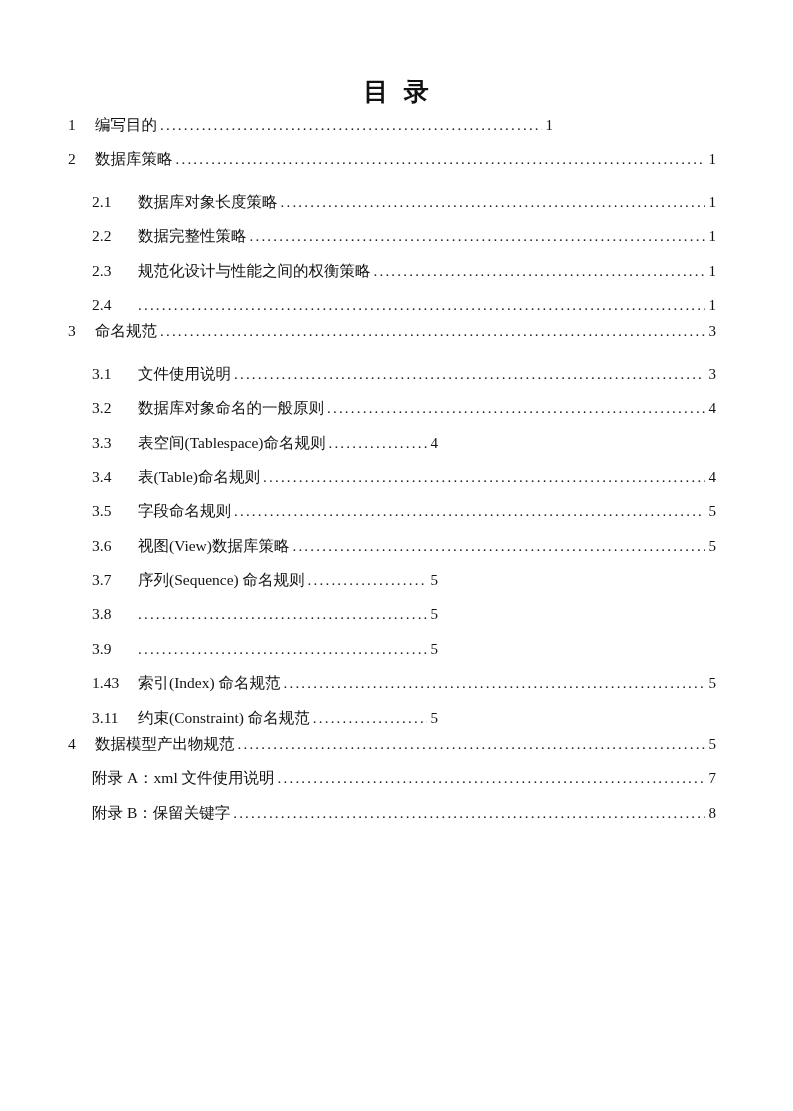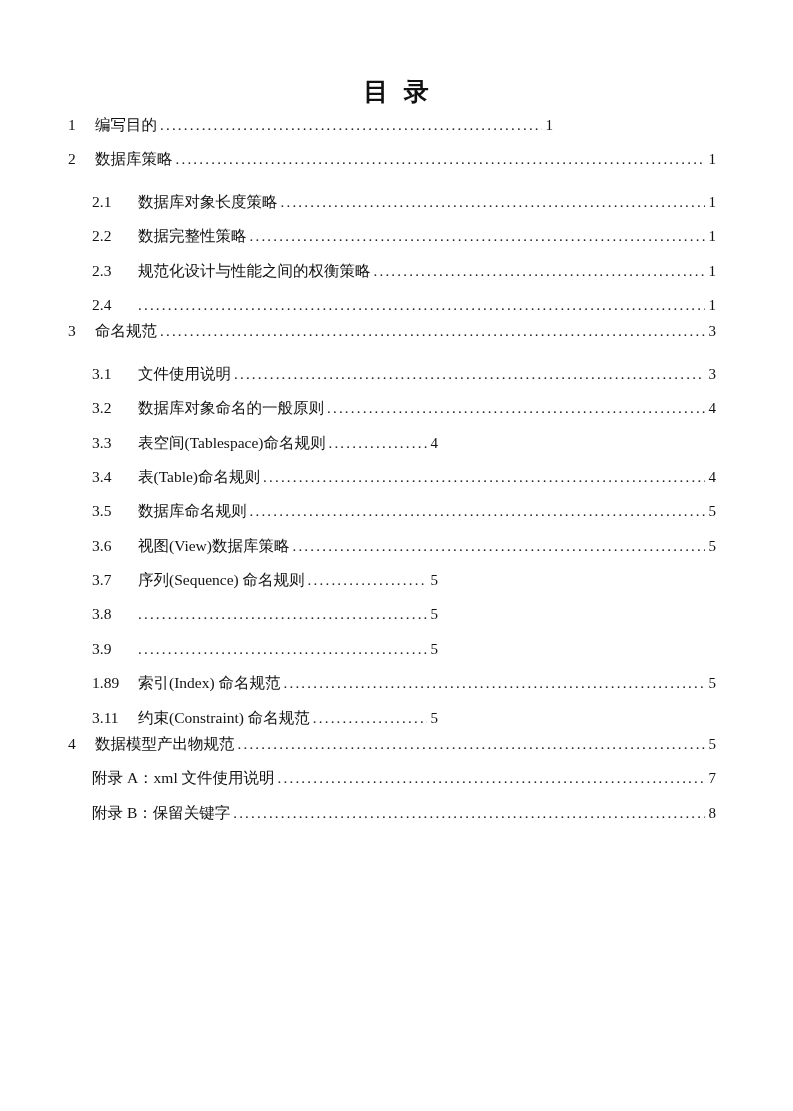--- a/index.html
+++ b/index.html
@@ -126,21 +126,21 @@
     <span class="page-num">4</span>
   </div>
       <div class="toc-row lvl-2">
     <span class="num">3.4</span>
     <span class="label">表(Table)命名规则</span>
     <span class="leader"></span>
     <span class="page-num">4</span>
   </div>
       <div class="toc-row lvl-2">
     <span class="num">3.5</span>
-    <span class="label">数据库命名规则</span>
+    <span class="label">字段命名规则</span>
     <span class="leader"></span>
     <span class="page-num">5</span>
   </div>
       <div class="toc-row lvl-2">
     <span class="num">3.6</span>
     <span class="label">视图(View)数据库策略</span>
     <span class="leader"></span>
     <span class="page-num">5</span>
   </div>
       <div class="toc-row lvl-2 short">
@@ -153,21 +153,21 @@
     <span class="num">3.8</span>
     <span class="leader"></span>
     <span class="page-num">5</span>
   </div>
       <div class="toc-row lvl-2 short">
     <span class="num">3.9</span>
     <span class="leader"></span>
     <span class="page-num">5</span>
   </div>
       <div class="toc-row lvl-2">
-    <span class="num">1.89</span>
+    <span class="num">1.43</span>
     <span class="label">索引(Index) 命名规范</span>
     <span class="leader"></span>
     <span class="page-num">5</span>
   </div>
       <div class="toc-row lvl-2 short">
     <span class="num">3.11</span>
     <span class="label">约束(Constraint) 命名规范</span>
     <span class="leader"></span>
     <span class="page-num">5</span>
   </div>

